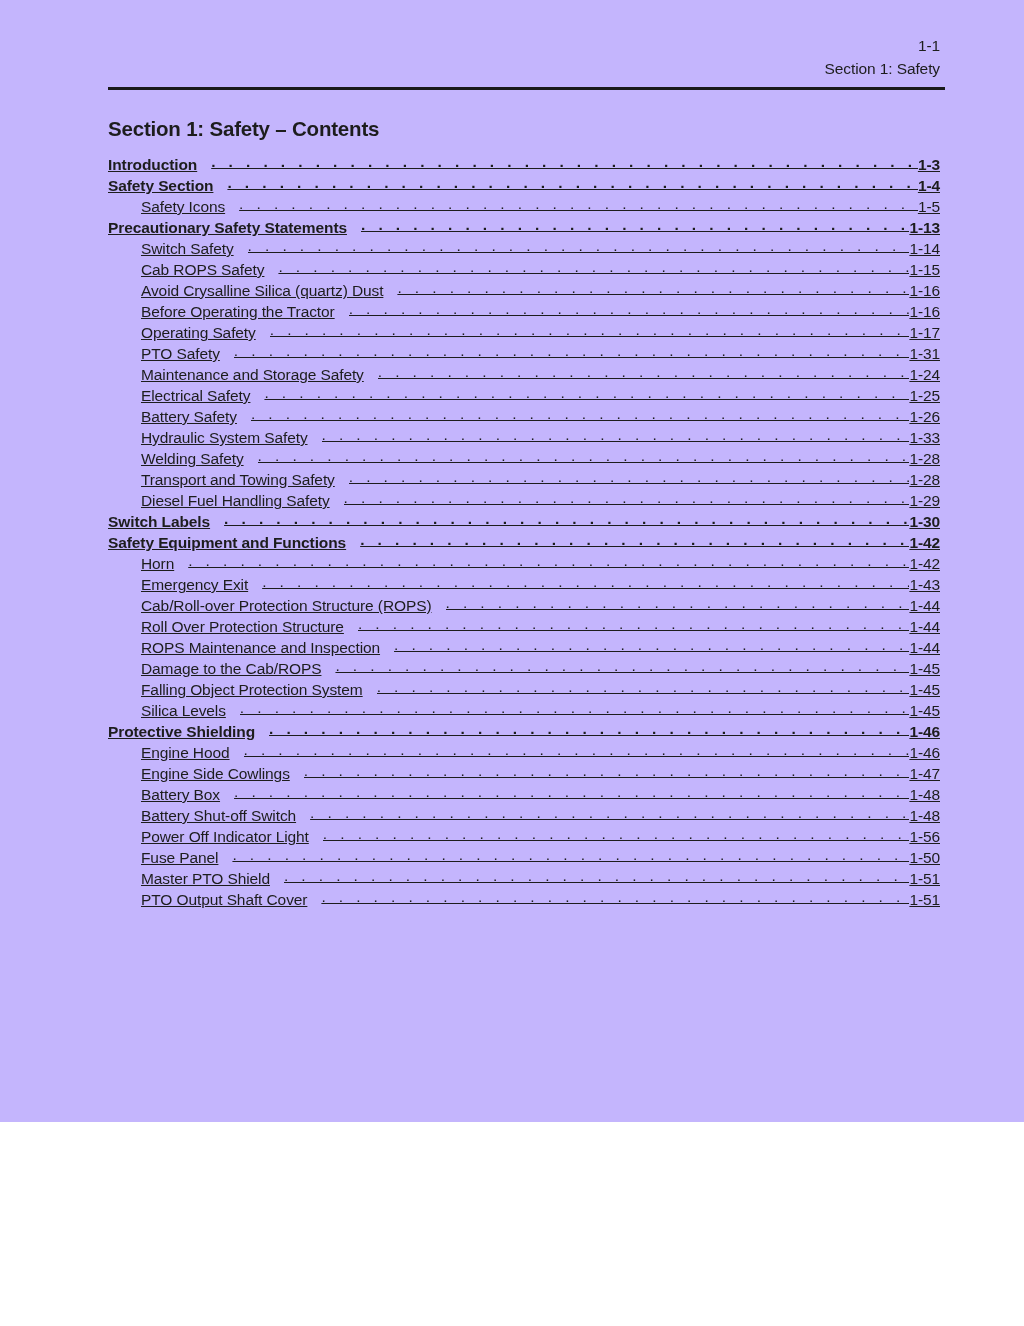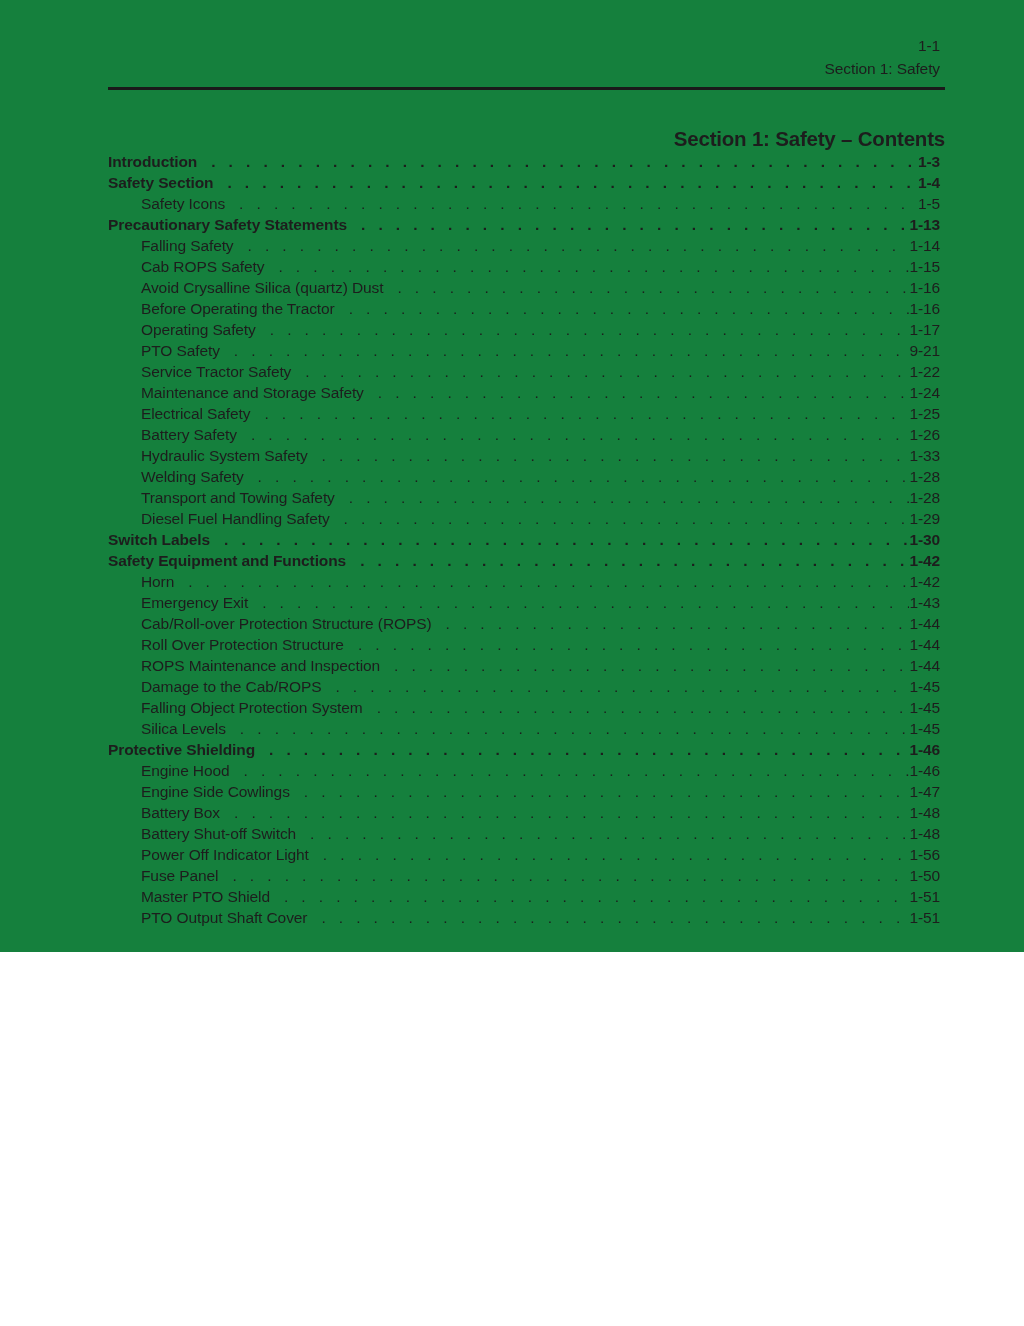--- a/index.html
+++ b/index.html
@@ -3,22 +3,22 @@
 <meta charset="utf-8">
 <style>
   html, body {
     margin: 0;
     padding: 0;
     background: #ffffff;
   }
   .page {
     position: relative;
     width: 1024px;
-    height: 952px;
-    background: #15803d;
+    height: 1122px;
+    background: #c4b5fd;
     font-family: "Liberation Sans", sans-serif;
     color: #1d1d1d;
     overflow: hidden;
   }
   .header {
     position: absolute;
     top: 34px;
     right: 84px;
     text-align: right;
     font-size: 15.5px;
@@ -29,40 +29,41 @@
     position: absolute;
     left: 108px;
     top: 87px;
     width: 837px;
     height: 3px;
     background: #1a1a1a;
   }
   .title {
     position: absolute;
     left: 108px;
-    top: 127px;
+    top: 117px;
     width: 837px;
-    text-align: right;
+    text-align: left;
     font-size: 20.5px;
     font-weight: 700;
     letter-spacing: -0.2px;
   }
   .toc {
     position: absolute;
     left: 108px;
     top: 153px;
     width: 832px;
     font-size: 15.5px;
     letter-spacing: -0.1px;
   }
   .toc-row {
     display: flex;
-    align-items: flex-start;
+    align-items: flex-end;
     height: 21px;
     white-space: nowrap;
+    text-decoration: underline;
   }
   .toc-row.bold { font-weight: 700; }
   .toc-row.indent { padding-left: 33px; }
   .toc-label { flex: 0 0 auto; }
   .toc-leader {
     flex: 1 1 auto;
     overflow: hidden;
     margin-left: 14px;
     margin-right: 0;
     height: 21px;
@@ -113,21 +114,21 @@
     <span class="toc-label">Safety Icons</span>
     <span class="toc-leader"></span>
     <span class="toc-page">1-5</span>
   </div>
       <div class="toc-row bold">
     <span class="toc-label">Precautionary Safety Statements</span>
     <span class="toc-leader"></span>
     <span class="toc-page">1-13</span>
   </div>
       <div class="toc-row indent">
-    <span class="toc-label">Falling Safety</span>
+    <span class="toc-label">Switch Safety</span>
     <span class="toc-leader"></span>
     <span class="toc-page">1-14</span>
   </div>
       <div class="toc-row indent">
     <span class="toc-label">Cab ROPS Safety</span>
     <span class="toc-leader"></span>
     <span class="toc-page">1-15</span>
   </div>
       <div class="toc-row indent">
     <span class="toc-label">Avoid Crysalline Silica (quartz) Dust</span>
@@ -140,26 +141,21 @@
     <span class="toc-page">1-16</span>
   </div>
       <div class="toc-row indent">
     <span class="toc-label">Operating Safety</span>
     <span class="toc-leader"></span>
     <span class="toc-page">1-17</span>
   </div>
       <div class="toc-row indent">
     <span class="toc-label">PTO Safety</span>
     <span class="toc-leader"></span>
-    <span class="toc-page">9-21</span>
-  </div>
-      <div class="toc-row indent">
-    <span class="toc-label">Service Tractor Safety</span>
-    <span class="toc-leader"></span>
-    <span class="toc-page">1-22</span>
+    <span class="toc-page">1-31</span>
   </div>
       <div class="toc-row indent">
     <span class="toc-label">Maintenance and Storage Safety</span>
     <span class="toc-leader"></span>
     <span class="toc-page">1-24</span>
   </div>
       <div class="toc-row indent">
     <span class="toc-label">Electrical Safety</span>
     <span class="toc-leader"></span>
     <span class="toc-page">1-25</span>

